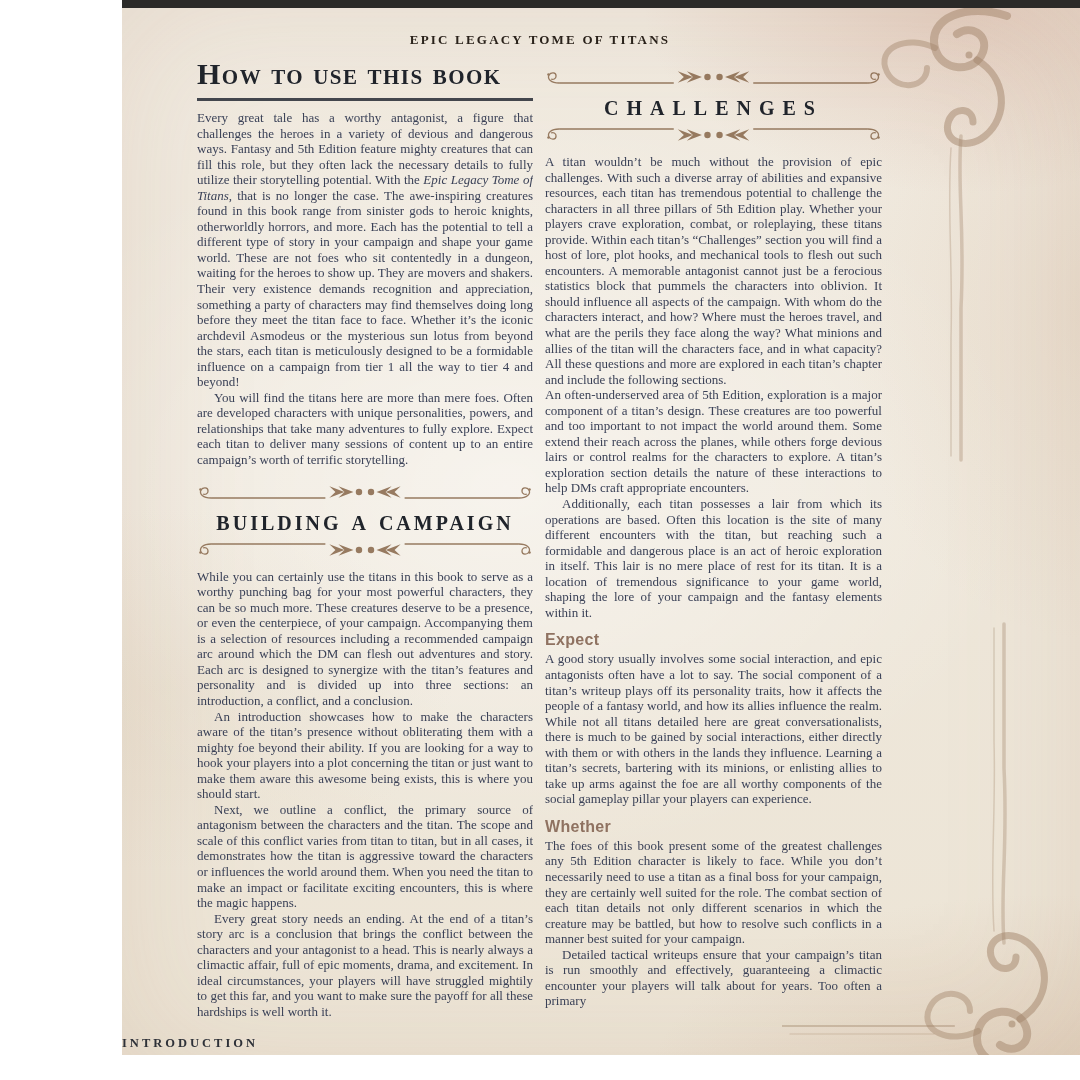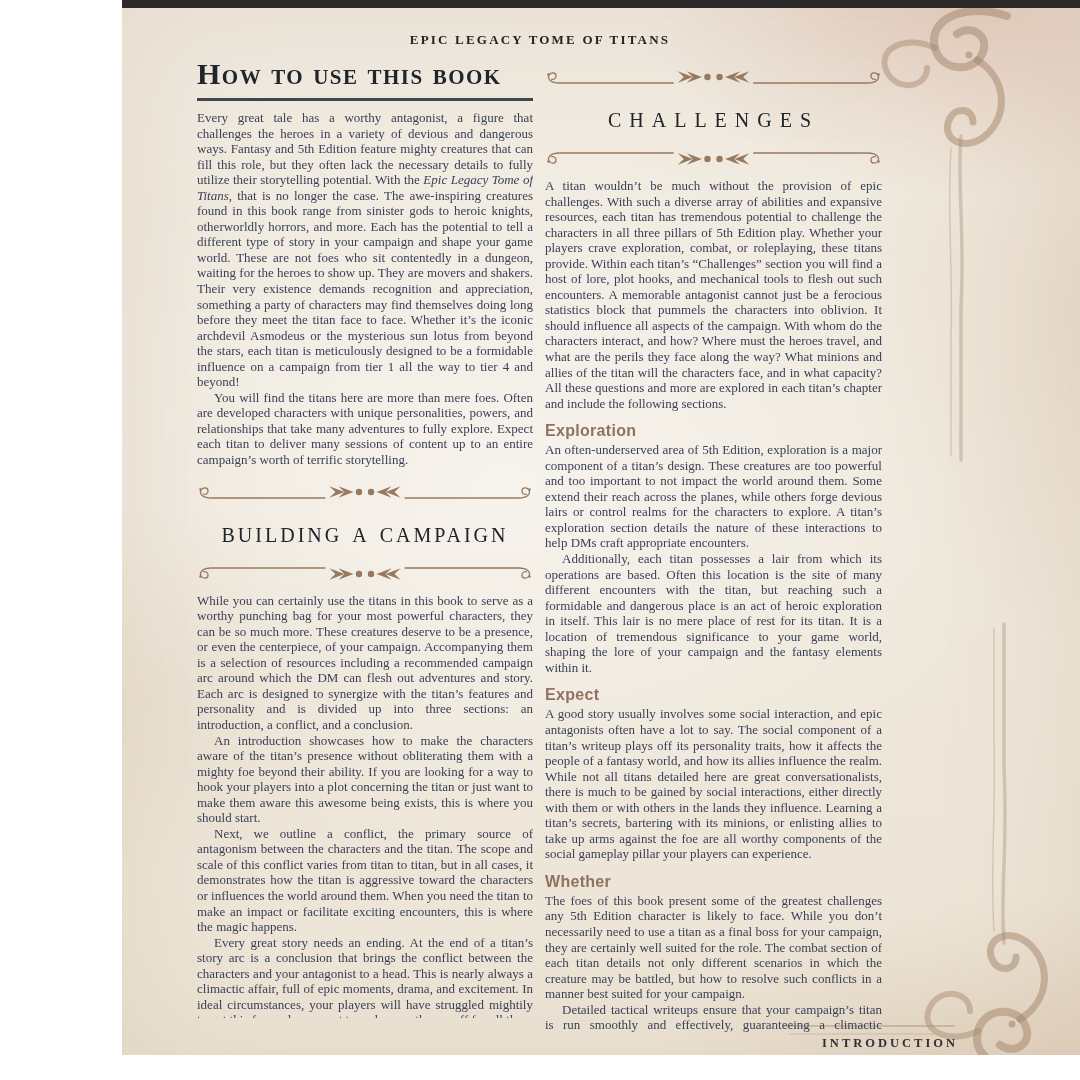--- a/index.html
+++ b/index.html
@@ -42,41 +42,41 @@
     border-bottom:3px solid #43464d; white-space:nowrap;
   }
   
   h1.page-title::first-letter{text-transform:uppercase;}
 
   .section-frame{margin:15px 0 10px 0;}
   .col-right .section-frame{margin-top:0;}
   .ornbar{width:100%; height:22px; display:block;}
   .flip{transform:scaleY(-1);}
   .section-frame h2{
-    margin:12px; text-align:center; font-weight:400;
+    margin:0; text-align:center; font-weight:700;
     font-variant-caps:small-caps; text-transform:lowercase;
     font-size:28px; line-height:32px; letter-spacing:3px; color:#20242b; white-space:nowrap;
   }
   .col-right .section-frame h2{letter-spacing:8px;}
 
   .body-text p, p.body-p{
     margin:0; text-indent:17px;
     font-size:13px; line-height:15.55px; color:#3a4157;
     text-align:justify; hyphens:auto; -webkit-hyphens:auto;
   }
   p.no-indent{text-indent:0;}
   .body-text i{font-style:italic;}
 
   h3.subhead{
     margin:11px 0 2px 0;
     font-family:"Liberation Sans", sans-serif; font-weight:bold;
     font-size:16px; line-height:18px; letter-spacing:0.3px; color:#8f7261;
   }
 
-  .footer{position:absolute; top:1028px; left:0; width:836px; text-align:right;}
+  .footer{position:absolute; top:1028px; left:0; width:836px; text-align:left;}
   .footer-section{font-size:12.5px; font-weight:bold; letter-spacing:3px; color:#2e3138;}
   .page-number{font-size:13px; margin-top:1px; color:#3a3e45;}
 
   .flourish{position:absolute; pointer-events:none;}
   .fl-top{left:735px; top:0; width:170px; height:470px;}
   .fl-bottom{left:660px; top:590px; width:300px; height:473px;}
 
   .defs{position:absolute; width:0; height:0; overflow:hidden;}
 </style>
 </head>
@@ -169,21 +169,20 @@
             <use href="#ornbar"></use>
           </svg>
         <h2>Challenges</h2>
         <svg class="ornbar flip" viewBox="0 0 335 22" preserveAspectRatio="none">
             <use href="#ornbar"></use>
           </svg>
       </div>
 
       <p class="body-p no-indent">A titan wouldn’t be much without the provision of epic challenges. With such a diverse array of abilities and expansive resources, each titan has tremendous potential to challenge the characters in all three pillars of 5th Edition play. Whether your players crave exploration, combat, or roleplaying, these titans provide. Within each titan’s “Challenges” section you will find a host of lore, plot hooks, and mechanical tools to flesh out such encounters. A memorable antagonist cannot just be a ferocious statistics block that pummels the characters into oblivion. It should influence all aspects of the campaign. With whom do the characters interact, and how? Where must the heroes travel, and what are the perils they face along the way? What minions and allies of the titan will the characters face, and in what capacity? All these questions and more are explored in each titan’s chapter and include the following sections.</p>
 
-      <h3 class="subhead">Exploration</h3>
       <p class="body-p no-indent">An often-underserved area of 5th Edition, exploration is a major component of a titan’s design. These creatures are too powerful and too important to not impact the world around them. Some extend their reach across the planes, while others forge devious lairs or control realms for the characters to explore. A titan’s exploration section details the nature of these interactions to help DMs craft appropriate encounters.</p>
       <p class="body-p">Additionally, each titan possesses a lair from which its operations are based. Often this location is the site of many different encounters with the titan, but reaching such a formidable and dangerous place is an act of heroic exploration in itself. This lair is no mere place of rest for its titan. It is a location of tremendous significance to your game world, shaping the lore of your campaign and the fantasy elements within it.</p>
 
       <h3 class="subhead">Expect</h3>
       <p class="body-p no-indent">A good story usually involves some social interaction, and epic antagonists often have a lot to say. The social component of a titan’s writeup plays off its personality traits, how it affects the people of a fantasy world, and how its allies influence the realm. While not all titans detailed here are great conversationalists, there is much to be gained by social interactions, either directly with them or with others in the lands they influence. Learning a titan’s secrets, bartering with its minions, or enlisting allies to take up arms against the foe are all worthy components of the social gameplay pillar your players can experience.</p>
 
       <h3 class="subhead">Whether</h3>
       <p class="body-p no-indent">The foes of this book present some of the greatest challenges any 5th Edition character is likely to face. While you don’t necessarily need to use a titan as a final boss for your campaign, they are certainly well suited for the role. The combat section of each titan details not only different scenarios in which the creature may be battled, but how to resolve such conflicts in a manner best suited for your campaign.</p>
       <p class="body-p">Detailed tactical writeups ensure that your campaign’s titan is run smoothly and effectively, guaranteeing a climactic encounter your players will talk about for years. Too often a primary</p>
     </div>

